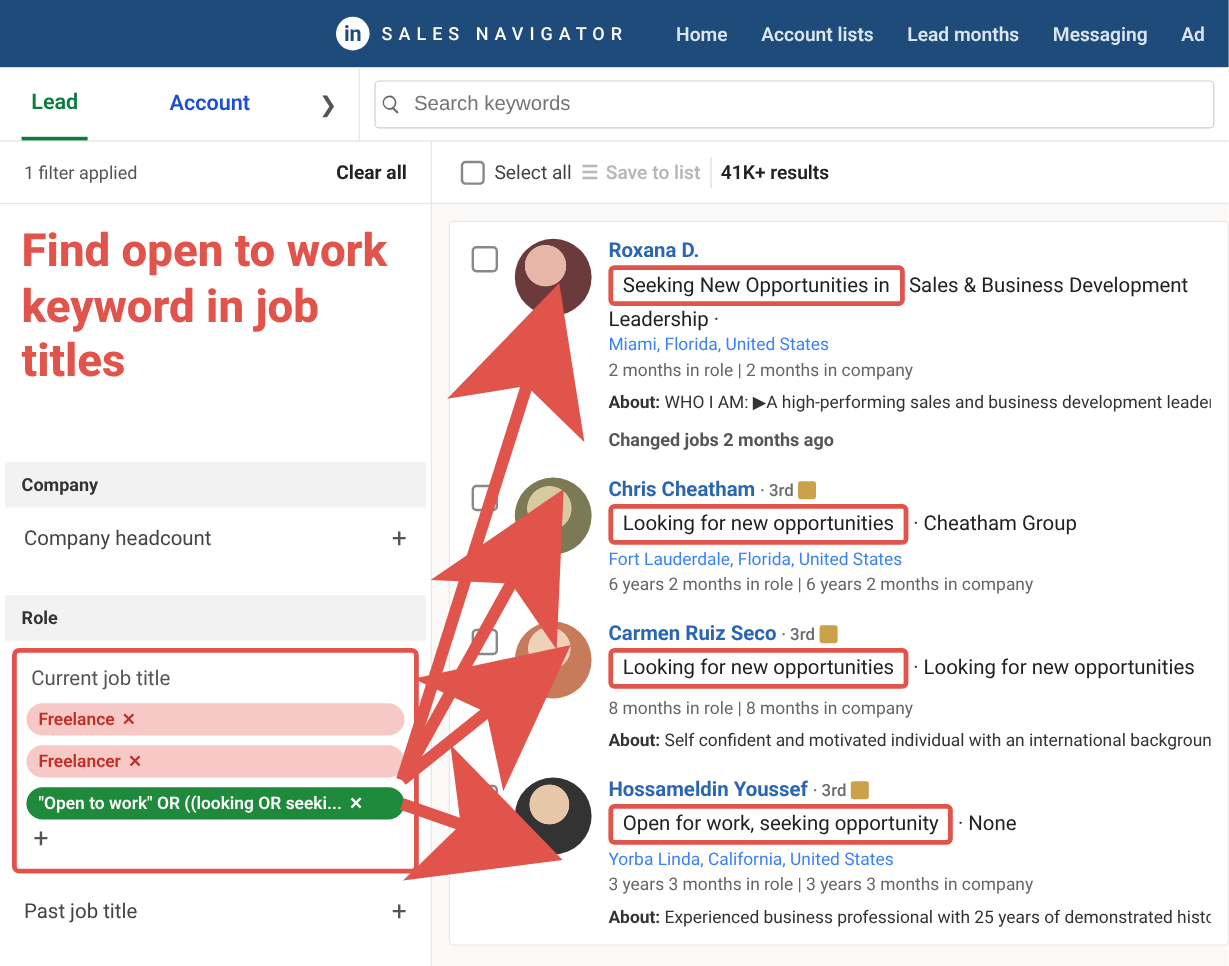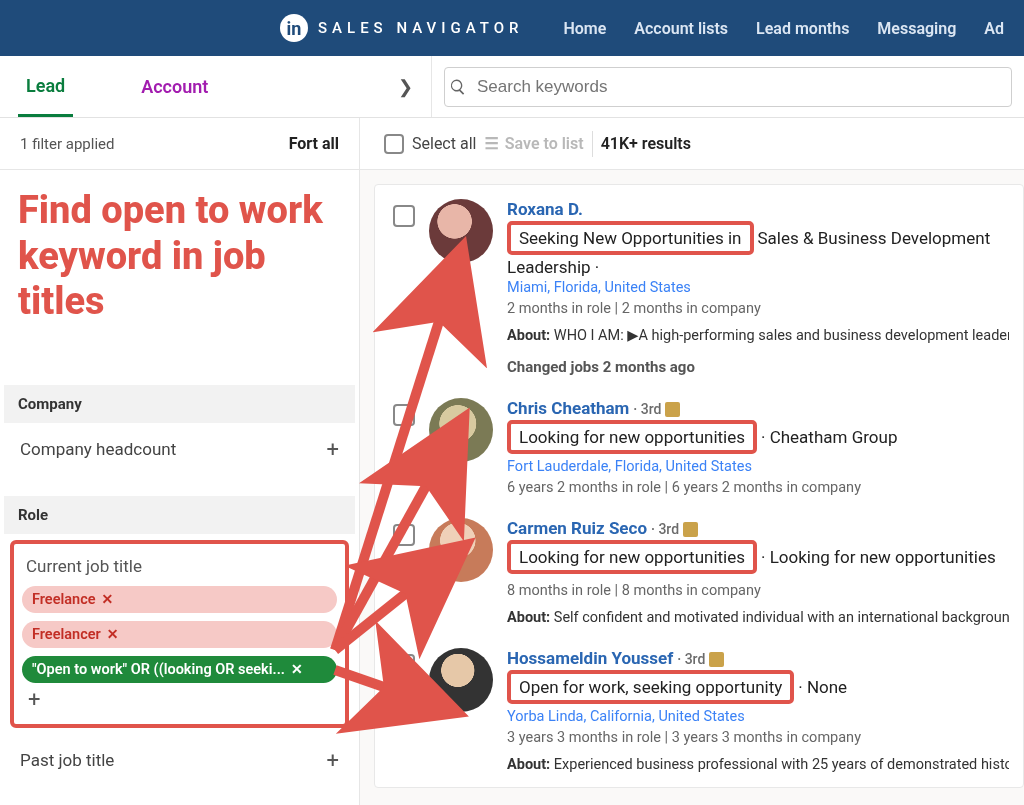--- a/index.html
+++ b/index.html
@@ -4,22 +4,22 @@
 <style>
   * { box-sizing: border-box; margin: 0; padding: 0; }
   html, body { width: 1024px; height: 805px; font-family: -apple-system, BlinkMacSystemFont, "Segoe UI", Roboto, Helvetica, Arial, sans-serif; color:#1d1d1d; overflow:hidden; background:#fff; }
   .topbar { height:56px; background:#1f4b7a; display:flex; align-items:center; padding:0 20px; color:#fff; }
   .brand { display:flex; align-items:center; gap:10px; margin-left:260px; }
   .brand-logo { width:28px; height:28px; background:#fff; color:#1f4b7a; font-weight:700; display:flex; align-items:center; justify-content:center; border-radius:14px; font-size:18px; }
   .brand-text { letter-spacing:5px; font-size:15px; font-weight:500; }
   .nav { display:flex; gap:28px; margin-left:40px; font-size:16px; color:#dbe6f3; font-weight:600; }
   .nav a { color:#dbe6f3; text-decoration:none; white-space:nowrap; }
   .row2 { height:62px; display:flex; border-bottom:1px solid #e2e2e2; }
-  .tabs { width:432px; display:flex; align-items:center; padding:16px 18px; gap:60px; border-right:1px solid #e6e6e6; position:relative;}
-  .tab { font-size:18px; color:#a21caf; font-weight:600; padding:18px 8px; cursor:pointer;}
+  .tabs { width:300px; display:flex; align-items:center; padding:16px 18px; gap:60px; border-right:1px solid #e6e6e6; position:relative;}
+  .tab { font-size:18px; color:#1d4ed8; font-weight:600; padding:18px 8px; cursor:pointer;}
   .tab.active { color:#0a7d3e; border-bottom:3px solid #0a7d3e; }
   .tabs .chev { position:absolute; right:18px; color:#555; font-size:18px;}
   .searchwrap { flex:1; display:flex; align-items:center; padding:0 12px;}
   .searchbox { flex:1; height:40px; border:1px solid #cfcfcf; border-radius:4px; display:flex; align-items:center; padding:0 4px; gap:10px;}
   .searchbox svg { width:18px; height:18px; fill:#666;}
   .searchbox input { border:none; outline:none; font-size:17px; flex:1; color:#333; background:transparent;}
   .row3 { height:52px; display:flex; border-bottom:1px solid #e6e6e6;}
   .filtersum { width:360px; display:flex; align-items:center; justify-content:space-between; padding:0 20px; color:#555; font-size:15px; border-right:1px solid #e6e6e6;}
   .clearall { font-weight:700; color:#222; font-size:16px; cursor:pointer;}
   .resultbar { flex:1; display:flex; align-items:center; gap:8px; padding:0 24px; color:#444; font-size:16px;}
@@ -89,21 +89,21 @@
           <path d="M10 2a8 8 0 015.29 13.71l5 5-1.58 1.58-5-5A8 8 0 1110 2zm0 2a6 6 0 100 12 6 6 0 000-12z"></path>
         </svg>
       <input placeholder="Search keywords" style="">
     </div>
   </div>
 </div>
 
 <div class="row3">
   <div class="filtersum">
     <span>1 filter applied</span>
-    <span class="clearall">Fort all</span>
+    <span class="clearall">Clear all</span>
   </div>
   <div class="resultbar">
     <div class="selectall-cb"></div>
     <span>Select all</span>
     <span class="savetolist">
       <span class="ico">☰</span>
       <span>Save to list</span>
     </span>
     <div class="divider"></div>
     <span style="font-weight:600;color:#222;">41K+ results</span>

